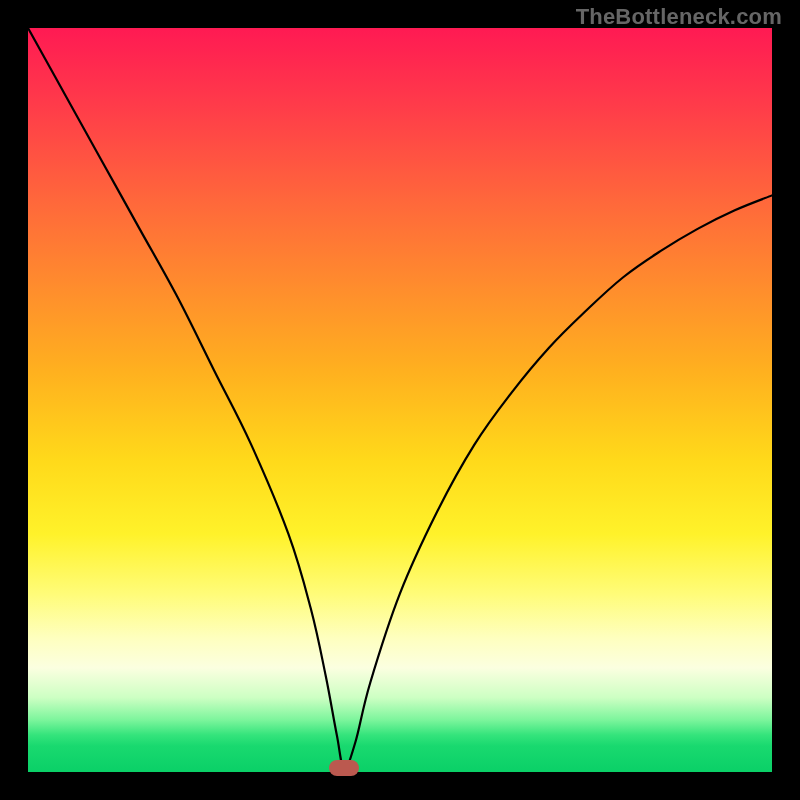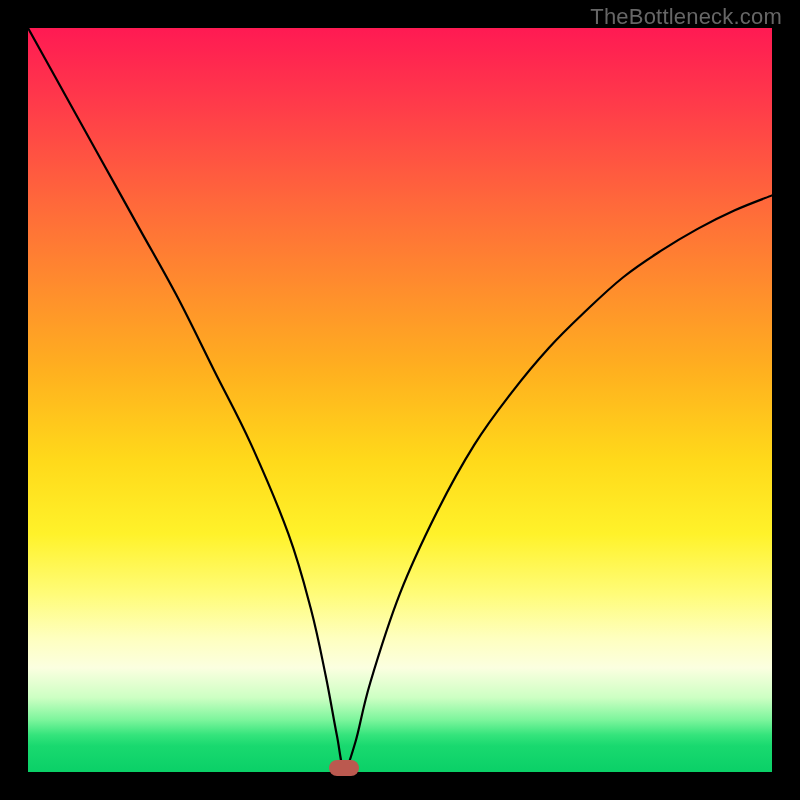--- a/index.html
+++ b/index.html
@@ -16,21 +16,21 @@
     width: 800px;
     height: 800px;
     background: #000;
   }
   .watermark {
     position: absolute;
     top: 4px;
     right: 18px;
     color: #666;
     font-size: 22px;
-    font-weight: 400;
+    font-weight: 700;
     letter-spacing: 0.2px;
     z-index: 20;
   }
   .plot-area {
     position: absolute;
     left: 28px;
     top: 28px;
     width: 744px;
     height: 744px;
     background: linear-gradient(to bottom,

